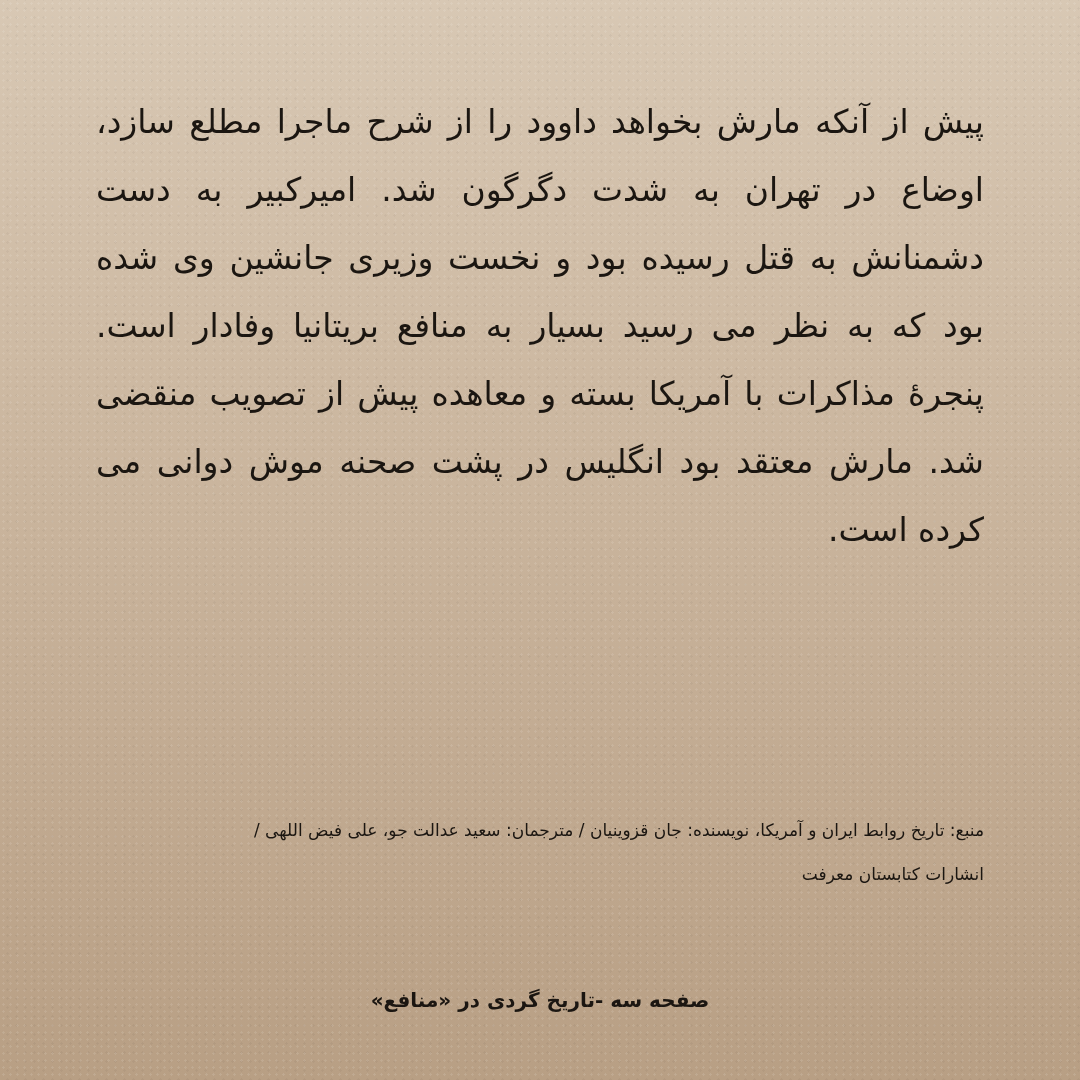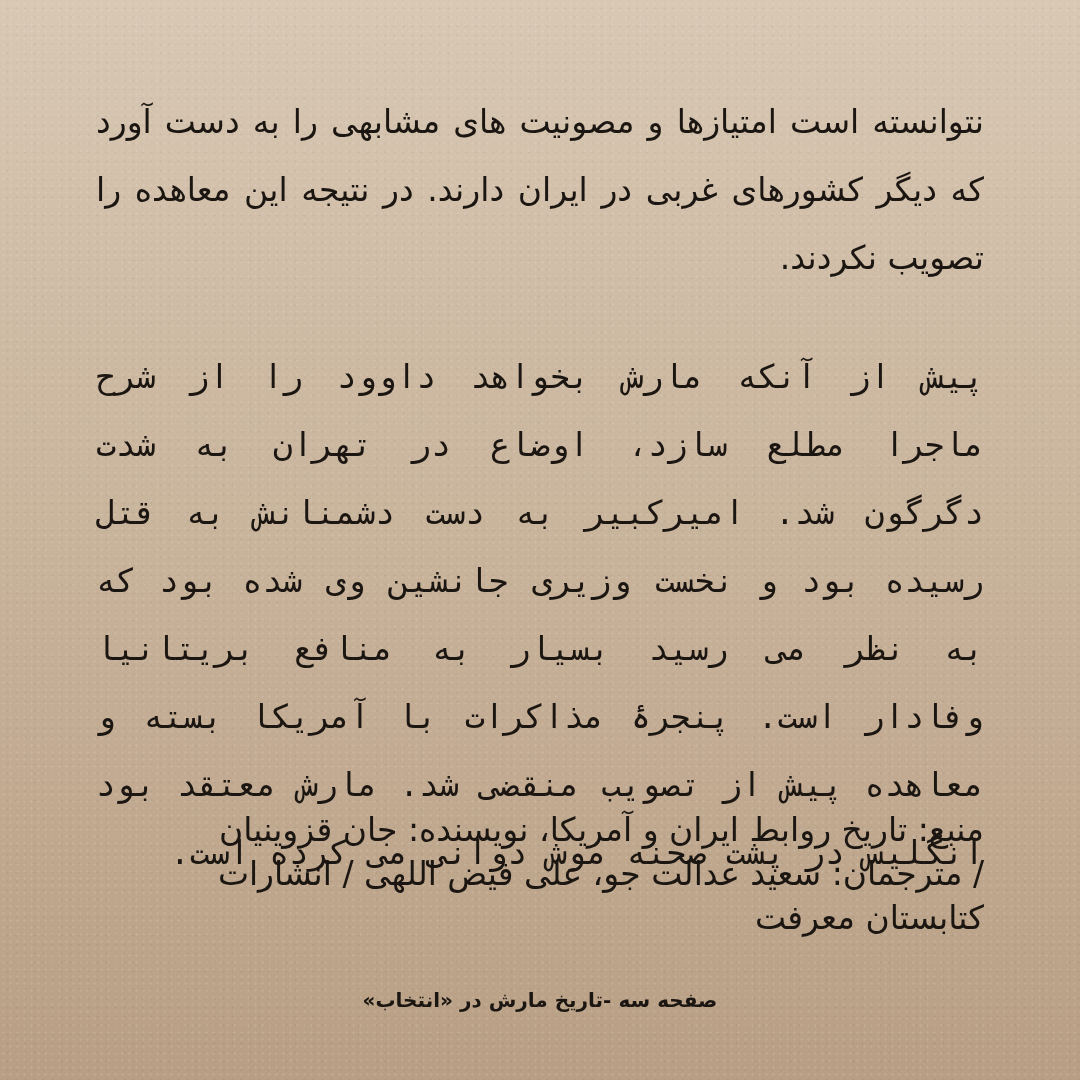--- a/index.html
+++ b/index.html
@@ -43,21 +43,21 @@
       margin-top: 54px;
       font-family: Liberation Mono, monospace;
     }
     .source {
       position: absolute;
       left: 210px;
       right: 96px;
       top: 808px;
       direction: rtl;
       text-align: right;
-      font-size: 33px;
+      font-size: 17px;
       line-height: 44px;
       margin: 0;
     }
     .footer {
       position: absolute;
       left: 0;
       right: 0;
       top: 984px;
       direction: rtl;
       text-align: center;
@@ -65,19 +65,18 @@
       font-weight: bold;
       line-height: 32px;
     }
   </style>
 </head>
 <body>
 
 <div class="texture"></div>
 
 <main class="page">
-  <p class="para">نتوانسته است امتیازها و مصونیت های مشابهی را به دست آورد که دیگر کشورهای غربی در ایران دارند. در نتیجه این معاهده را تصویب نکردند.</p>
   <p class="para">پیش از آنکه مارش بخواهد داوود را از شرح ماجرا مطلع سازد، اوضاع در تهران به شدت دگرگون شد. امیرکبیر به دست دشمنانش به قتل رسیده بود و نخست وزیری جانشین وی شده بود که به نظر می رسید بسیار به منافع بریتانیا وفادار است. پنجرۀ مذاکرات با آمریکا بسته و معاهده پیش از تصویب منقضی شد. مارش معتقد بود انگلیس در پشت صحنه موش دوانی می کرده است.</p>
 </main>
 
 <p class="source">منبع: تاریخ روابط ایران و آمریکا، نویسنده: جان قزوینیان / مترجمان: سعید عدالت جو، علی فیض اللهی / انشارات کتابستان معرفت</p>
 
-<div class="footer">صفحه سه -تاریخ مارش در «انتخاب»</div>
+<div class="footer">صفحه سه -تاریخ گردی در «منافع»</div>
 
 </body></html>

